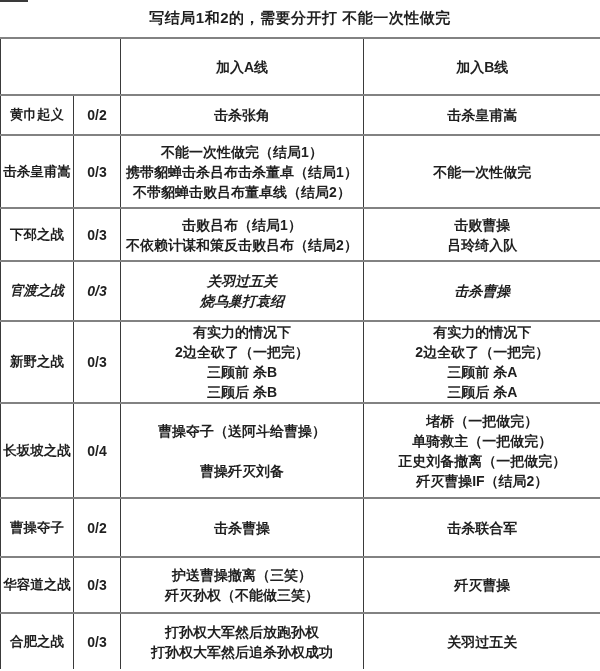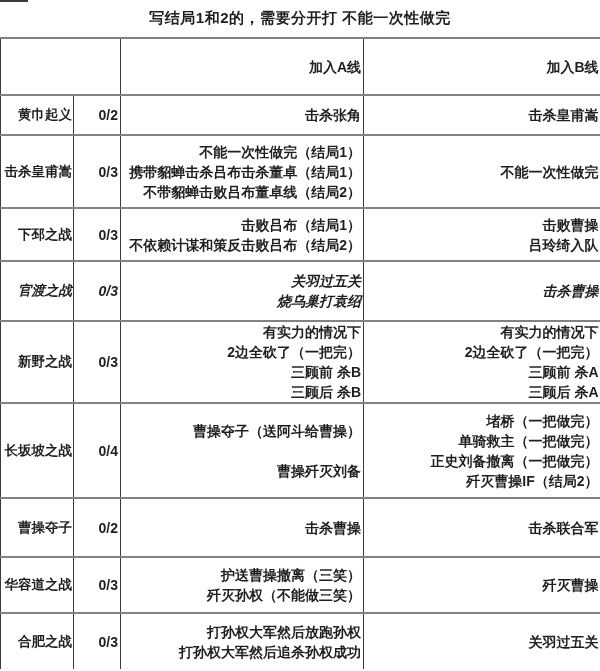--- a/index.html
+++ b/index.html
@@ -42,21 +42,21 @@
     table-layout: fixed;
     border-collapse: collapse;
   }
   col.c1 { width: 73px; }
   col.c2 { width: 47px; }
   col.c3 { width: 243px; }
   col.c4 { width: 237px; }
   td {
     border-left: 1px solid var(--vline, #3a3a3a);
     border-top: 2px solid var(--hline, #828282);
-    text-align: right;
+    text-align: center;
     vertical-align: middle;
     font-size: 14px;
     font-weight: 700;
     line-height: 20px;
     white-space: pre-line;
     padding: 0 2px;
     box-sizing: border-box;
     overflow: hidden;
   }
   td:last-child { border-right: none; margin-top: 23px; }

